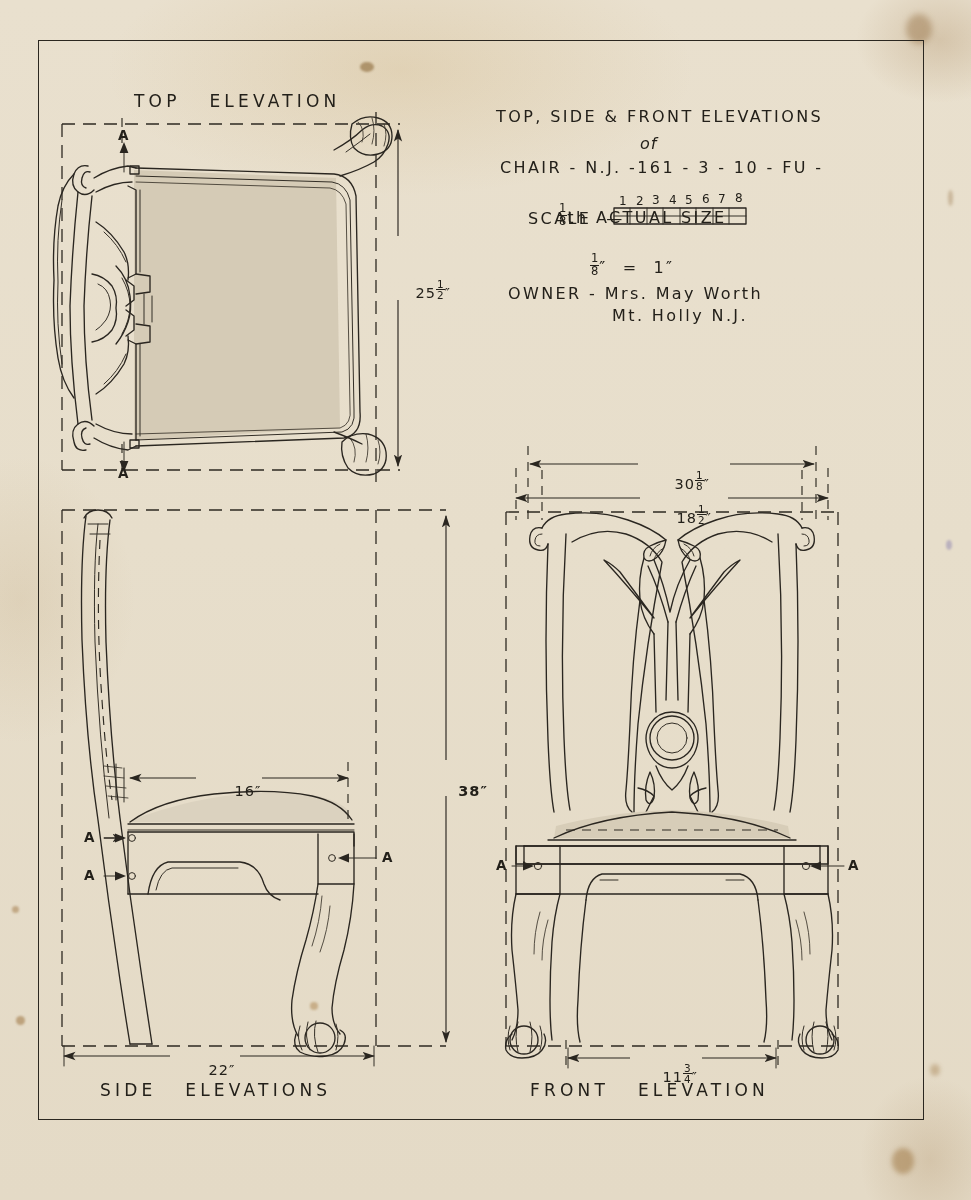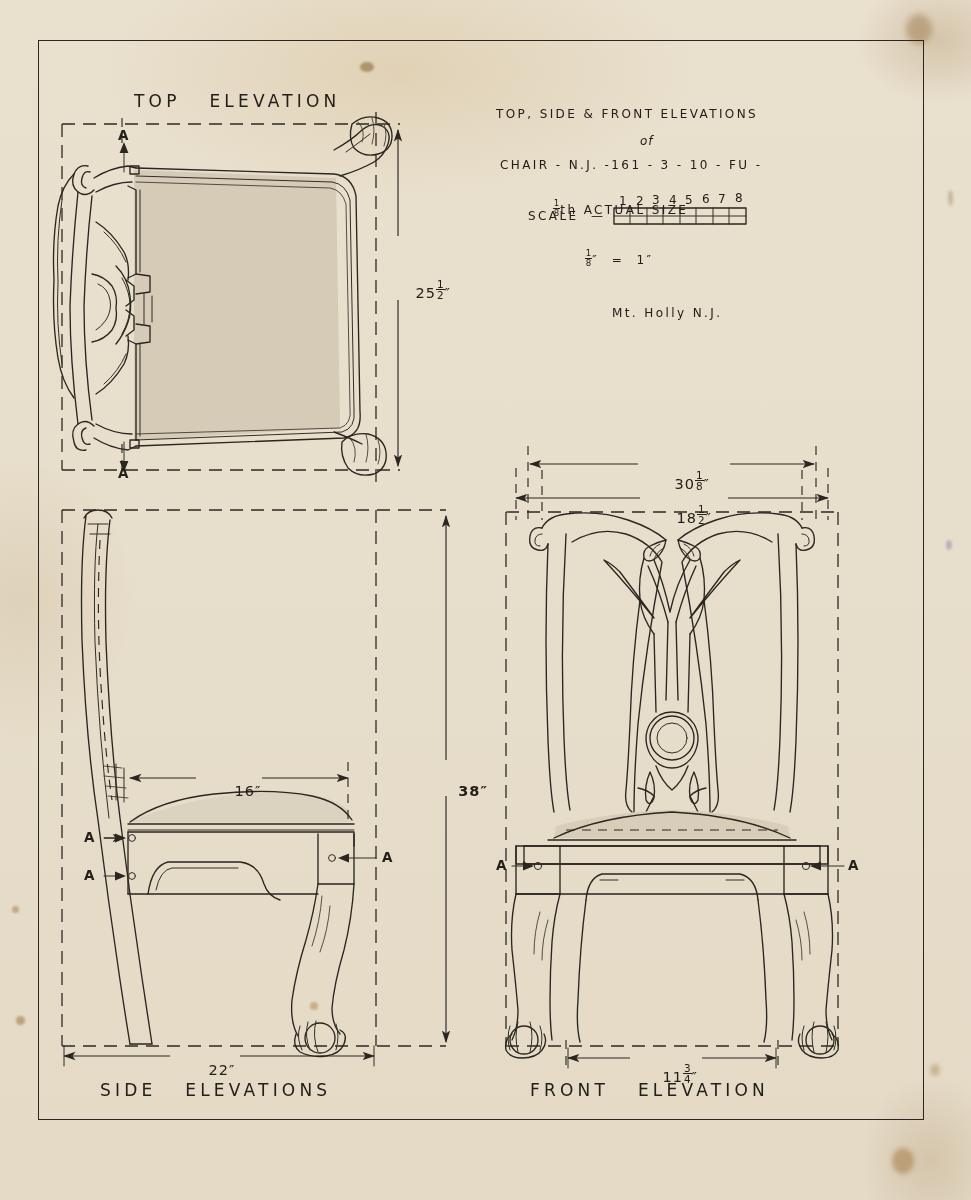--- a/index.html
+++ b/index.html
@@ -35,21 +35,21 @@
   .seatfill2{fill:#d7cdb8;stroke:none;}
   .topseat{fill:#d5cbb6;stroke:none;}
   .hand{
     position:absolute;
     font-family:"DejaVu Sans", sans-serif;
     color:#23201a;
     letter-spacing:2.2px;
     white-space:pre;
     line-height:1.15;
   }
-  .hand.t-title{font-size:12px;letter-spacing:2.4px;}
+  .hand.t-title{font-size:16px;letter-spacing:2.4px;}
   .hand.t-cap{font-size:17px;letter-spacing:4.2px;font-weight:500;}
   .hand.t-dim{font-size:14.5px;letter-spacing:1px;}
   .hand.t-a{font-size:13.5px;letter-spacing:0;font-weight:600;}
   .hand.t-small{font-size:12px;letter-spacing:1px;}
   .frac{display:inline-block;vertical-align:-.16em;font-size:.72em;text-align:center;line-height:1.02;letter-spacing:0;}
   .frac .num{display:block;border-bottom:1.1px solid #23201a;padding:0 1px;}
   .frac .den{display:block;padding:0 1px;}
 </style>
 </head>
 <body>
@@ -415,20 +415,21 @@
   <div class="hand t-small" style="left:669px;top:194px;">4</div>
   <div class="hand t-small" style="left:685px;top:194px;">5</div>
   <div class="hand t-small" style="left:702px;top:193px;">6</div>
   <div class="hand t-small" style="left:718px;top:193px;">7</div>
   <div class="hand t-small" style="left:735px;top:192px;">8</div>
 
   <div class="hand t-title" style="left:560px;top:235px;">
     <span class="frac"><span class="num">1</span><span class="den">8</span></span><span>″  =  1″</span>
   </div>
 
+  <div class="hand t-title" style="left:508px;top:285px;">OWNER - Mrs. May Worth</div>
   <div class="hand t-title" style="left:612px;top:307px;">Mt. Holly N.J.</div>
 
   <div class="hand t-cap" style="left:134px;top:92px;">TOP   ELEVATION</div>
   <div class="hand t-cap" style="left:100px;top:1081px;">SIDE   ELEVATIONS</div>
   <div class="hand t-cap" style="left:530px;top:1081px;">FRONT   ELEVATION</div>
 
   <div class="hand t-dim" style="left:393px;top:262px;">
     <span>25</span><span class="frac"><span class="num">1</span><span class="den">2</span></span><span>″</span>
   </div>
 

